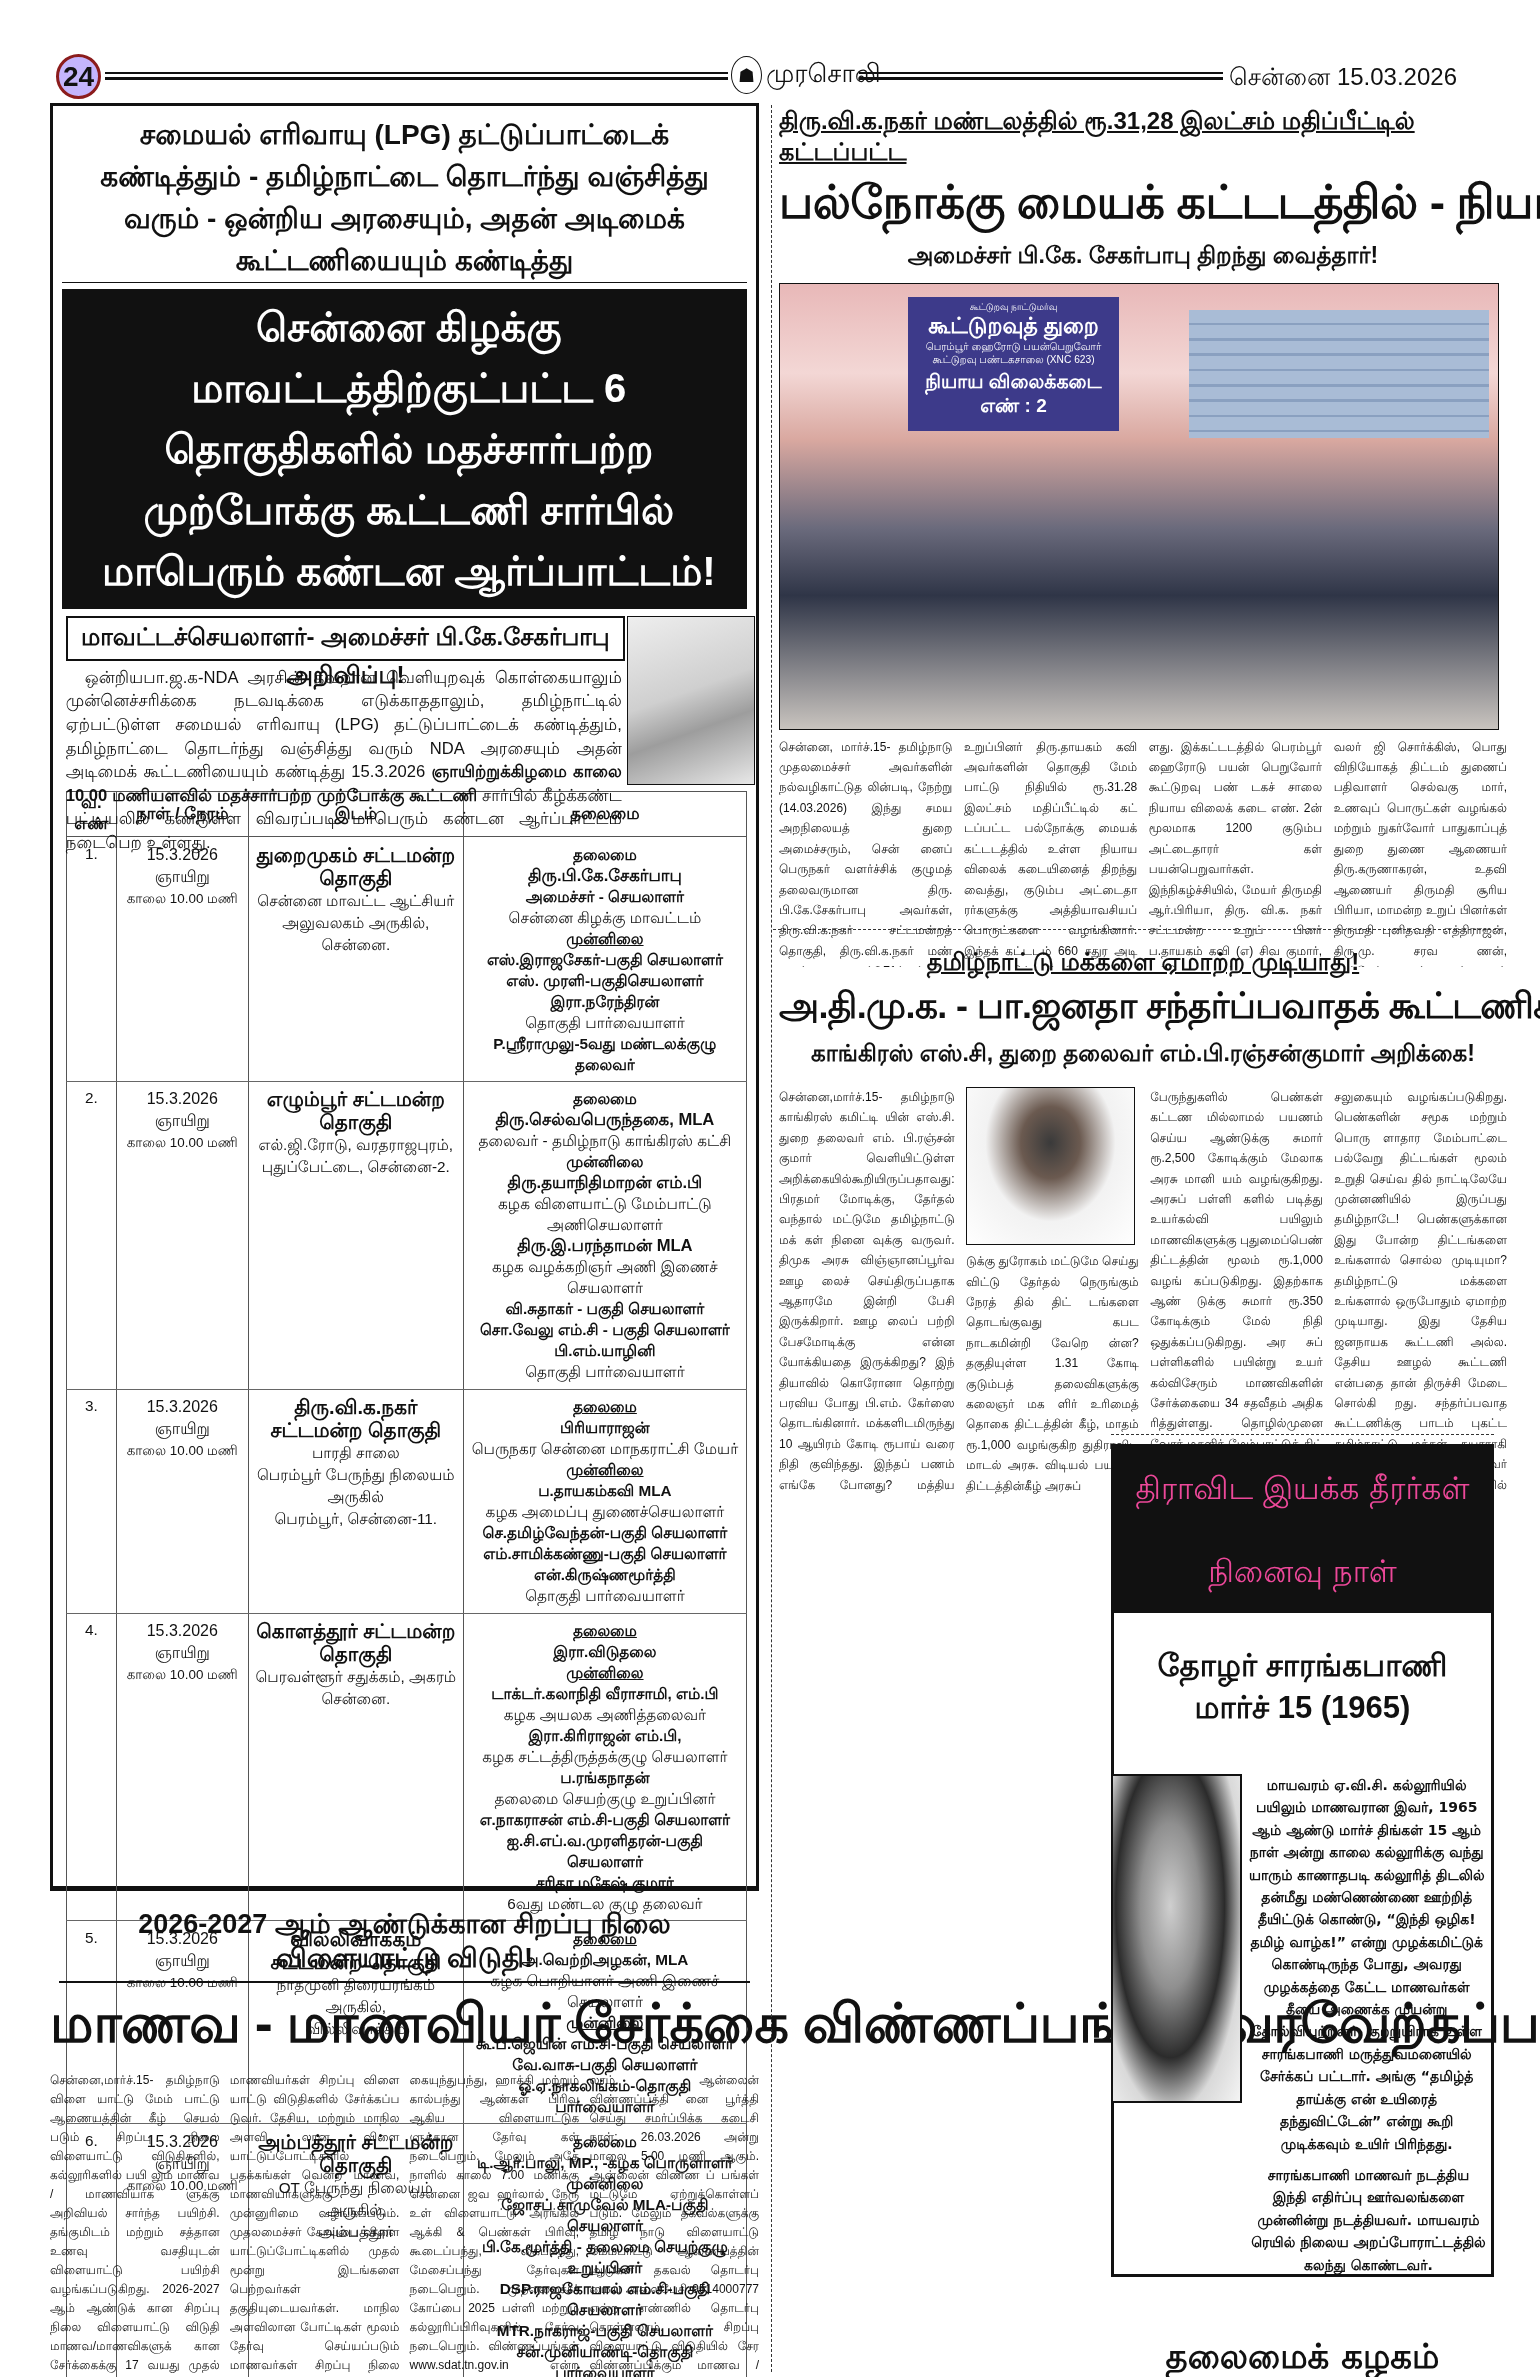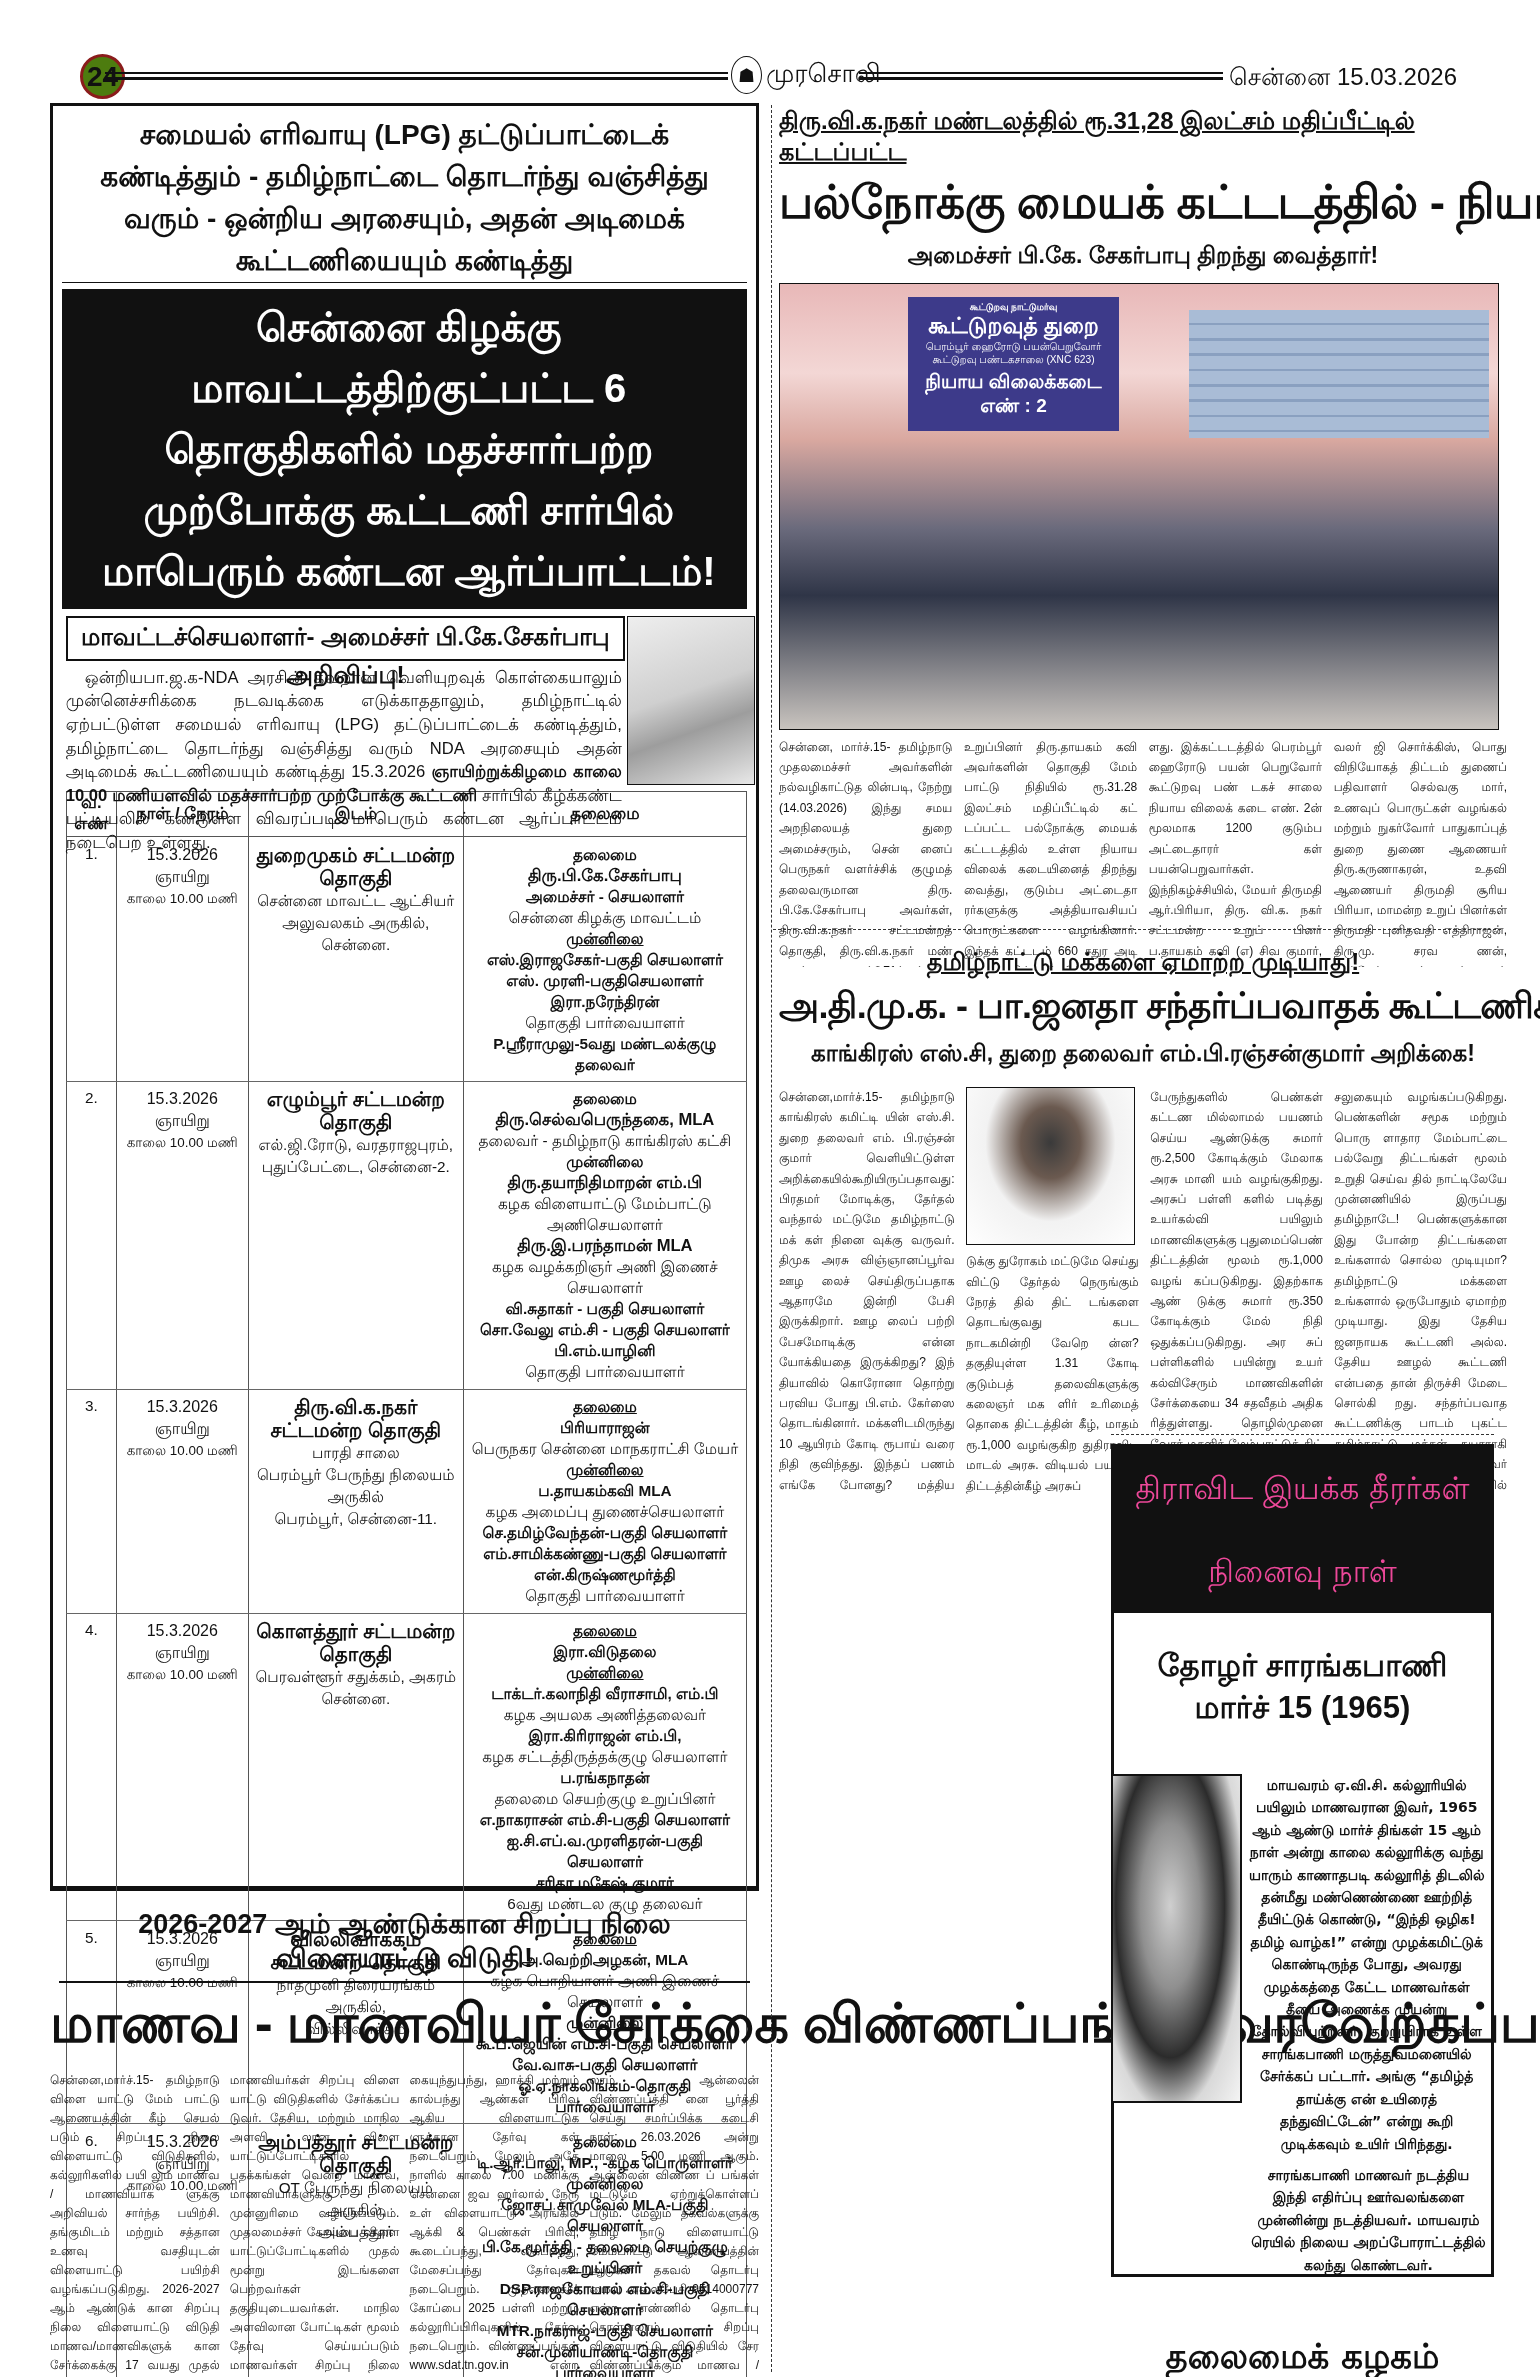--- a/index.html
+++ b/index.html
@@ -1,19 +1,19 @@
 <!DOCTYPE html>
 <html style="font-size:10.2px"><head>
 <meta charset="utf-8">
 <style>
   * { box-sizing: border-box; margin: 0; padding: 0; }
   body { width: 1541px; height: 2377px; background: #fff; color: #111; font-family: "DejaVu Sans", sans-serif; position: relative; overflow: hidden; }
   .abs { position: absolute; }
   
-  .page-num { left: 56px; top: 54px; width: 45px; height: 45px; border-radius: 50%; border: 3.2px solid #8b1c1c; background: #4d7c0f; font: bold 28px "Liberation Sans", sans-serif; display:flex; align-items:center; justify-content:center;margin-left:24px; }
+  .page-num { left: 56px; top: 54px; width: 45px; height: 45px; border-radius: 50%; border: 3.2px solid #8b1c1c; background: #c4b5fd; font: bold 28px "Liberation Sans", sans-serif; display:flex; align-items:center; justify-content:center; }
   .rule { height: 7.7px; border-top: 2.6px solid #111; border-bottom: 3.2px solid #111; }
   .logo { left: 731px; top: 56px; width: 31px; height: 38px; border-radius: 50%; border: 1.9px solid #111; display:flex; align-items:center; justify-content:center; font-size: 19px; }
   .masthead-name { left: 766px; top: 59px; font: 25.5px "Liberation Sans", sans-serif; }
   .date-line { left: 1229px; top: 63px; font: 24px "Liberation Sans", sans-serif; }
 
   
   .leftbox { left: 50px; top: 103px; width: 709px; height: 1788px; border: 3.2px solid #111; border-bottom-width: 5.1px; }
   .kicker { text-align:center; font: bold 28px "Liberation Sans", sans-serif; line-height: 42px; }
   .black-banner { background:#111; color:#fff; text-align:center; font: bold 40px "Liberation Sans", sans-serif; line-height: 61px; padding: 7.7px 6.4px; }
   .notice-bar { border: 2.6px solid #111; font: bold 24px "Liberation Sans", sans-serif; text-align:center; line-height: 38px; }
@@ -262,21 +262,21 @@
 </div>
 
 <div class="abs vsep"></div>
 
 <div class="abs" style="left:779px; top:107px; width:728px;">
   <div class="r-kicker" style="font-size:24px;">திரு.வி.க.நகர் மண்டலத்தில் ரூ.31,28 இலட்சம் மதிப்பீட்டில் கட்டப்பட்ட</div>
   <div class="r-head" style="margin-top:6.4px; white-space:nowrap;">பல்நோக்கு மையக் கட்டடத்தில் - நியாய விலைக் கடை!</div>
   <div class="r-sub" style="margin-top:6.4px;">அமைச்சர் பி.கே. சேகர்பாபு திறந்து வைத்தார்!</div>
   <div class="photo" style="margin-top:11.5px; width:720px; height:447px; position:relative;">
     <div class="sign-board abs" style="left:128px; top:12.8px; width:211px; height:134px;">
-      <div style="font-size:9px;font-weight:bold;">கூட்டுறவு நாட்டுமர்வு</div>
+      <div style="font-size:9px;">கூட்டுறவு நாட்டுமர்வு</div>
       <div style="font:bold 22px 'Liberation Sans', sans-serif;">கூட்டுறவுத் துறை</div>
       <div style="font-size:10.2px;">பெரம்பூர் ஹைரோடு பயன்பெறுவோர்</div>
       <div style="font-size:10.2px;">கூட்டுறவு பண்டகசாலை (XNC 623)</div>
       <div style="font:bold 19px 'Liberation Sans', sans-serif; margin-top:3.8px;">நியாய விலைக்கடை எண் : 2</div>
     </div>
     <div class="shutter abs" style="left:409px; top:25.5px; width:300px; height:128px;"></div>
   </div>
   <div style="display:flex; gap:11.5px; margin-top:6.4px; height:230px; overflow:hidden;">
     <p class="r-col" style="flex:1;">சென்னை, மார்ச்.15- தமிழ்நாடு முதலமைச்சர் அவர்களின் நல்வழிகாட்டுத லின்படி, நேற்று (14.03.2026) இந்து சமய அறநிலையத் துறை அமைச்சரும், சென் னைப் பெருநகர் வளர்ச்சிக் குழுமத் தலைவருமான திரு. பி.கே.சேகர்பாபு அவர்கள், திரு.வி.க.நகர் சட்டமன்றத் தொகுதி, திரு.வி.க.நகர் மண் டலம், வார்டு71க்குட்பட்ட பெரம்பூர் நெடுஞ்சாலையில் திரு.வி.க நகர் சட்டமன்ற</p>
     <p class="r-col" style="flex:1;">உறுப்பினர் திரு.தாயகம் கவி அவர்களின் தொகுதி மேம் பாட்டு நிதியில் ரூ.31.28 இலட்சம் மதிப்பீட்டில் கட் டப்பட்ட பல்நோக்கு மையக் கட்டடத்தில் உள்ள நியாய விலைக் கடையினைத் திறந்து வைத்து, குடும்ப அட்டைதா ரர்களுக்கு அத்தியாவசியப் பொருட்களை வழங்கினார். இந்தக் கட்டடம் 660 சதுர அடி பரப்பளவில் சேமிப்பு அறை மற்றும் கழிப்பறை வச திகளுடன் கட்டப்பட்டுள்</p>

